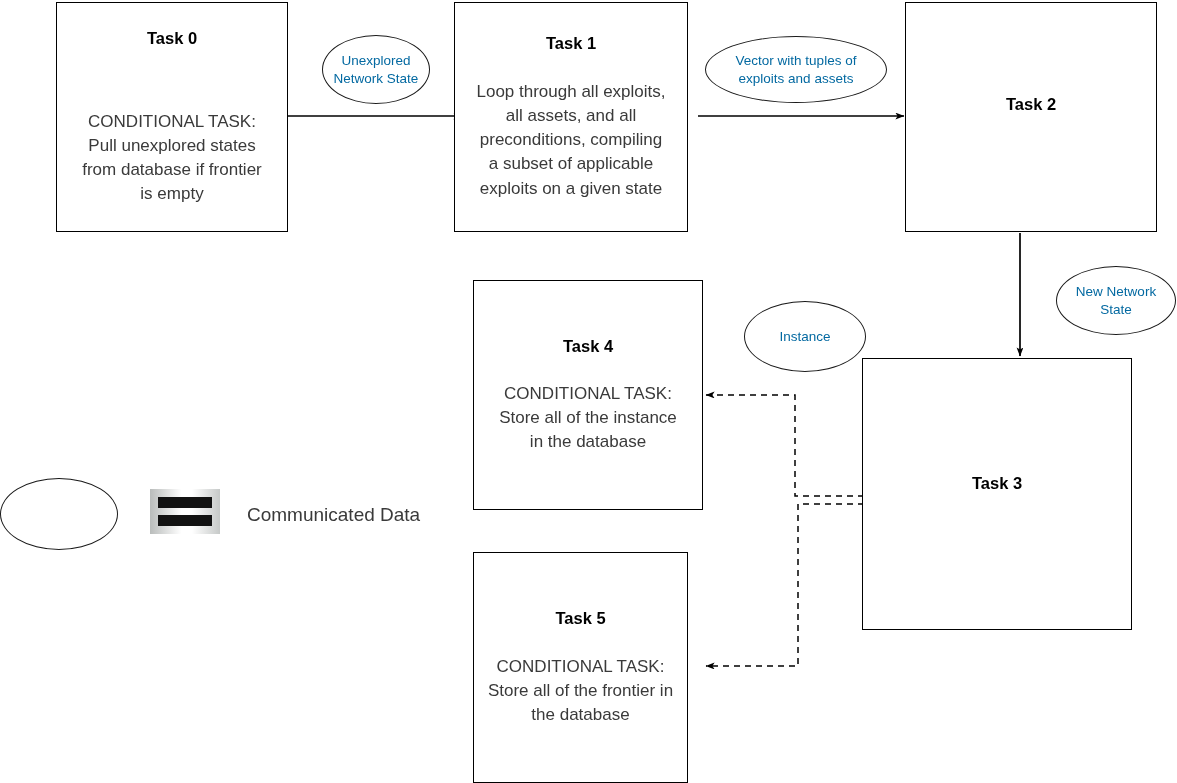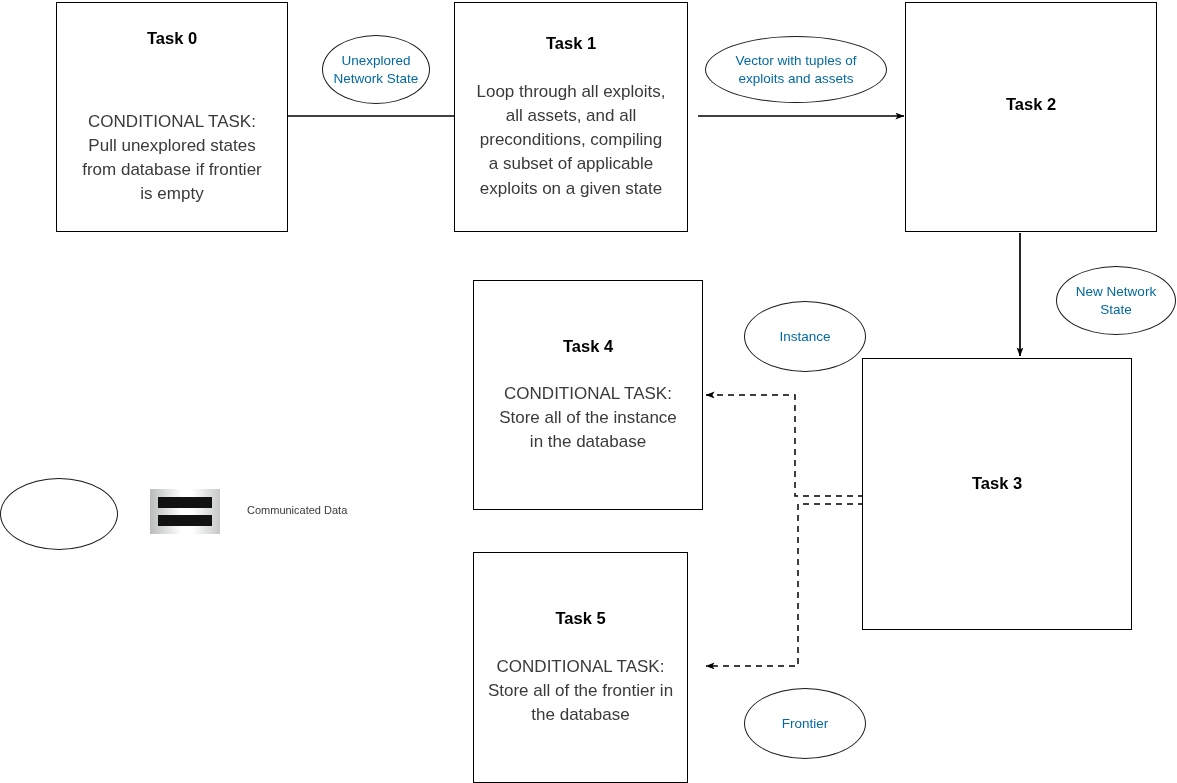--- a/index.html
+++ b/index.html
@@ -83,21 +83,21 @@
     justify-content: center;
     gap: 7px;
   }
   .legend-icon .bar {
     width: 76%;
     height: 11px;
     background: #121212;
   }
   .legend-label {
     position: absolute;
-    font-size: 11px;
+    font-size: 19px;
     color: #3a3a3a;
     white-space: nowrap;
   }
 </style>
 </head>
 <body>
 
 <div id="canvas">
 
   <svg class="svg-layer" viewBox="0 0 1177 783">
@@ -172,23 +172,20 @@
 
   <div class="ellipse" style="left:705px; top:36px; width:182px; height:67px;">
     <span>Vector with tuples of
 exploits and assets</span>
   </div>
 
   <div class="ellipse" style="left:744px; top:301px; width:122px; height:71px;">
     <span>Instance</span>
   </div>
 
-  <div class="ellipse" style="left:744px; top:688px; width:122px; height:71px;">
-    <span>Frontier</span>
-  </div>
 
   <div class="legend-ellipse" style="left:0px; top:478px; width:118px; height:72px;"></div>
 
   <div class="legend-icon" style="left:150px; top:489px; width:70px; height:45px;">
     <div class="bar"></div>
     <div class="bar"></div>
   </div>
 
   <div class="legend-label" style="left:247px; top:504px;">Communicated Data</div>
 

